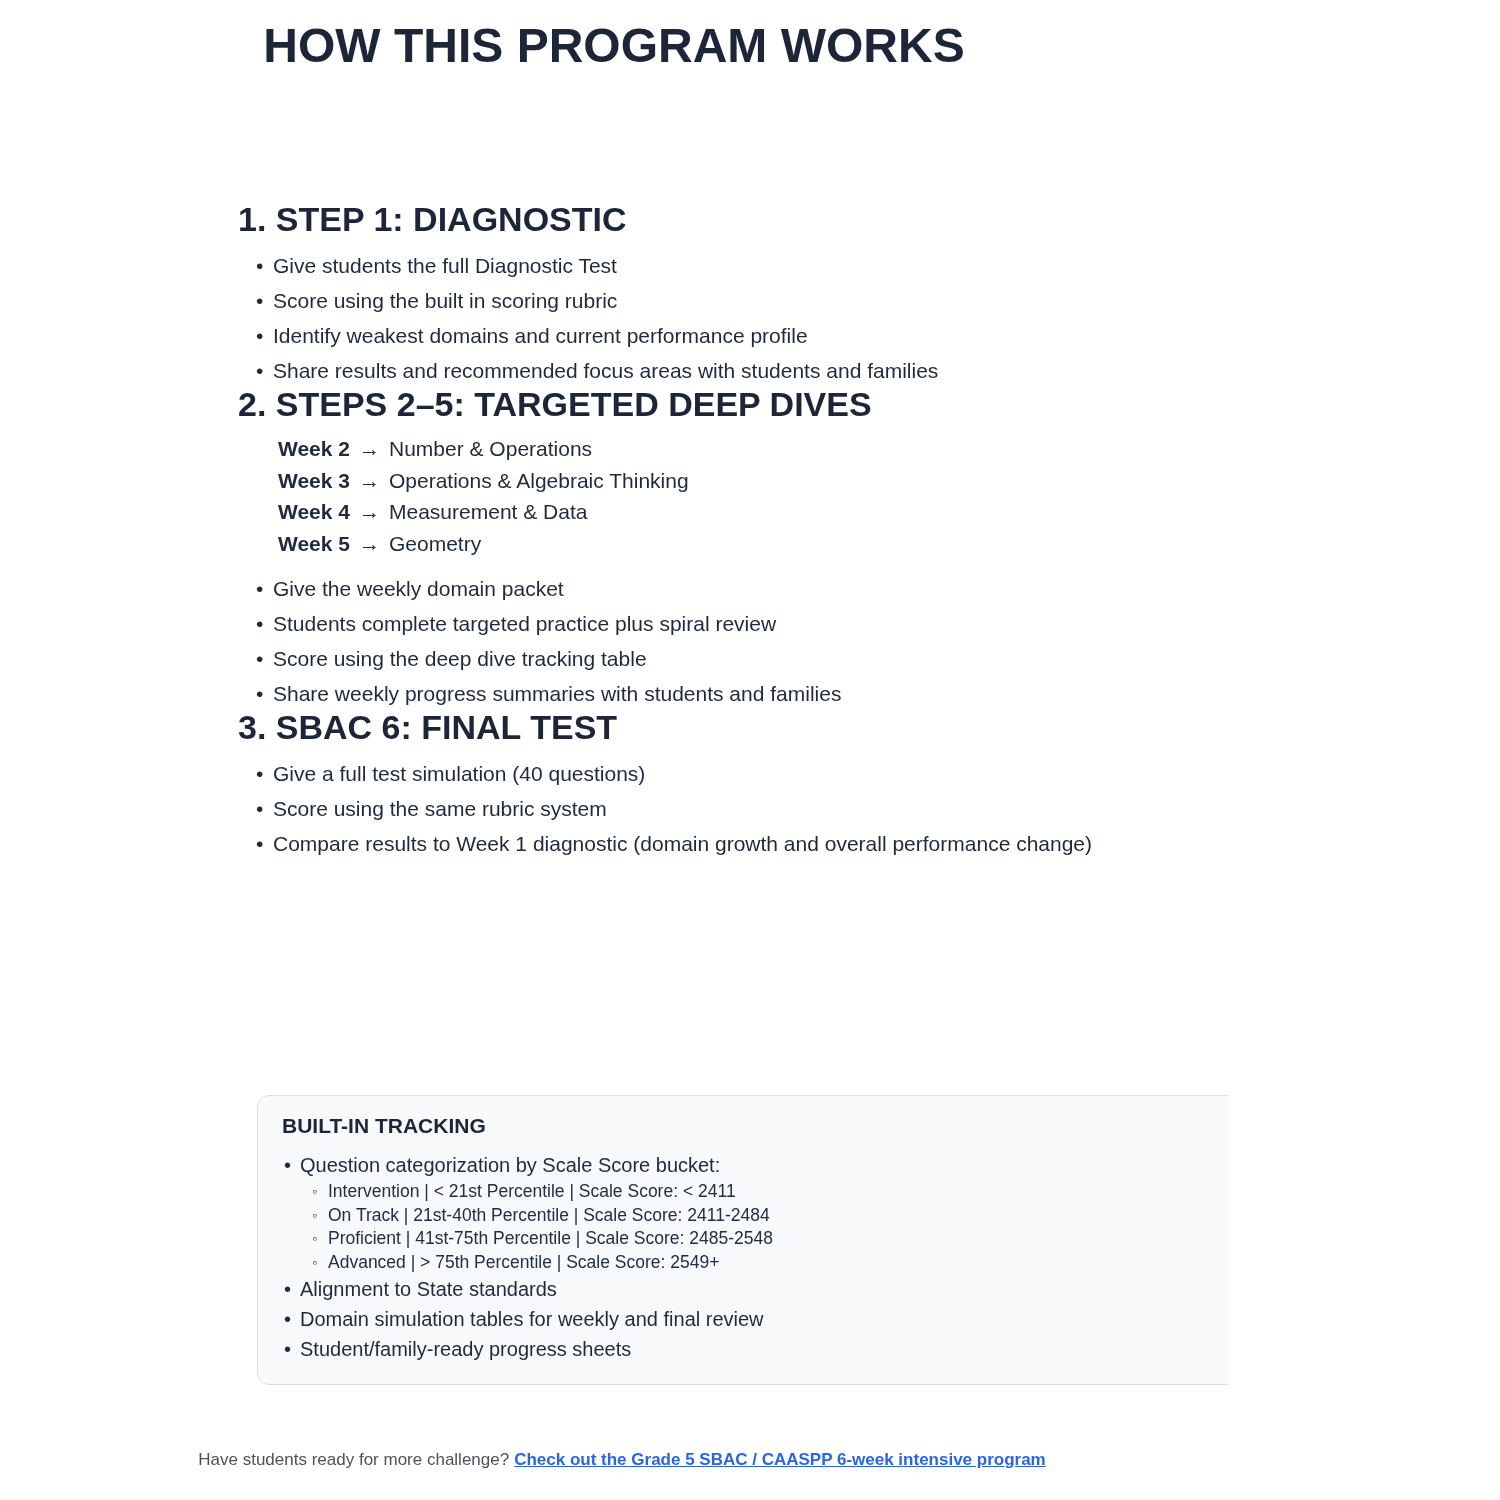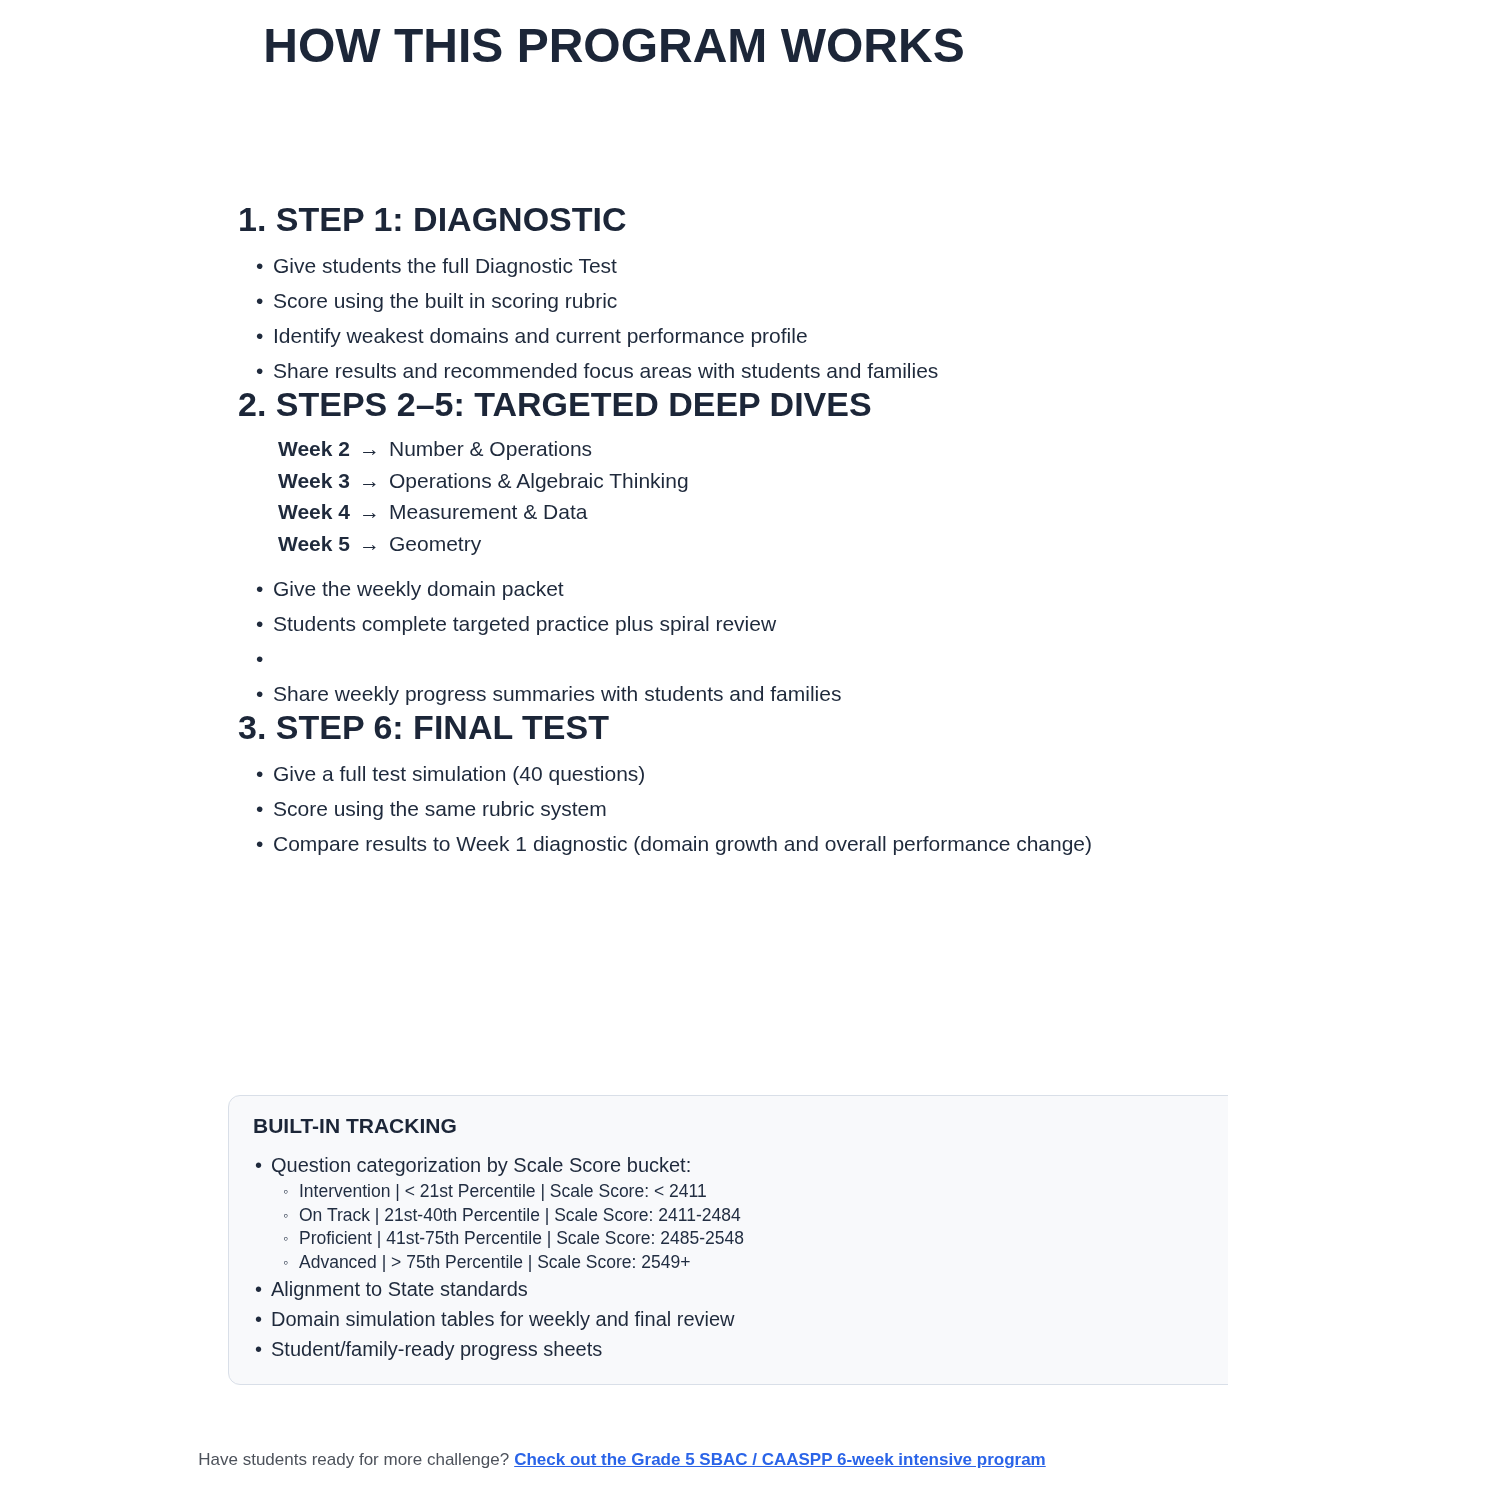--- a/index.html
+++ b/index.html
@@ -51,21 +51,21 @@
   }
   .weeks {
     margin: 0 0 12px 40px;
     font-size: 21px;
     line-height: 31.5px;
   }
   .weeks .wk-label { font-weight: 700; }
   .weeks .arrow { margin: 0 9px; font-weight: 400; }
   .tracking-box {
     position: absolute;
-    left: 228px;
+    left: 257px;
     top: 1095px;
     width: 1018px;
     min-height: 290px;
     background: #f8f9fb;
     border: 1.5px solid #d9dfe8;
     border-radius: 12px;
     padding: 17px 24px 20px 24px;
   }
   .tracking-box h3 {
     margin: 0 0 11px 0;
@@ -156,30 +156,31 @@
         <li>
             <span class="marker">•</span>
             <span>Give the weekly domain packet</span>
           </li>
         <li>
             <span class="marker">•</span>
             <span>Students complete targeted practice plus spiral review</span>
           </li>
         <li>
             <span class="marker">•</span>
+            <span>Score using the deep dive tracking table</span>
           </li>
         <li>
             <span class="marker">•</span>
             <span>Share weekly progress summaries with students and families</span>
           </li>
       </ul>
     </section>
 
     <section class="sec">
-      <h2><span>3.</span> <span>STEP 6: FINAL TEST</span></h2>
+      <h2><span>3.</span> <span>SBAC 6: FINAL TEST</span></h2>
       <ul class="bullets">
         <li>
             <span class="marker">•</span>
             <span>Give a full test simulation (40 questions)</span>
           </li>
         <li>
             <span class="marker">•</span>
             <span>Score using the same rubric system</span>
           </li>
         <li>

